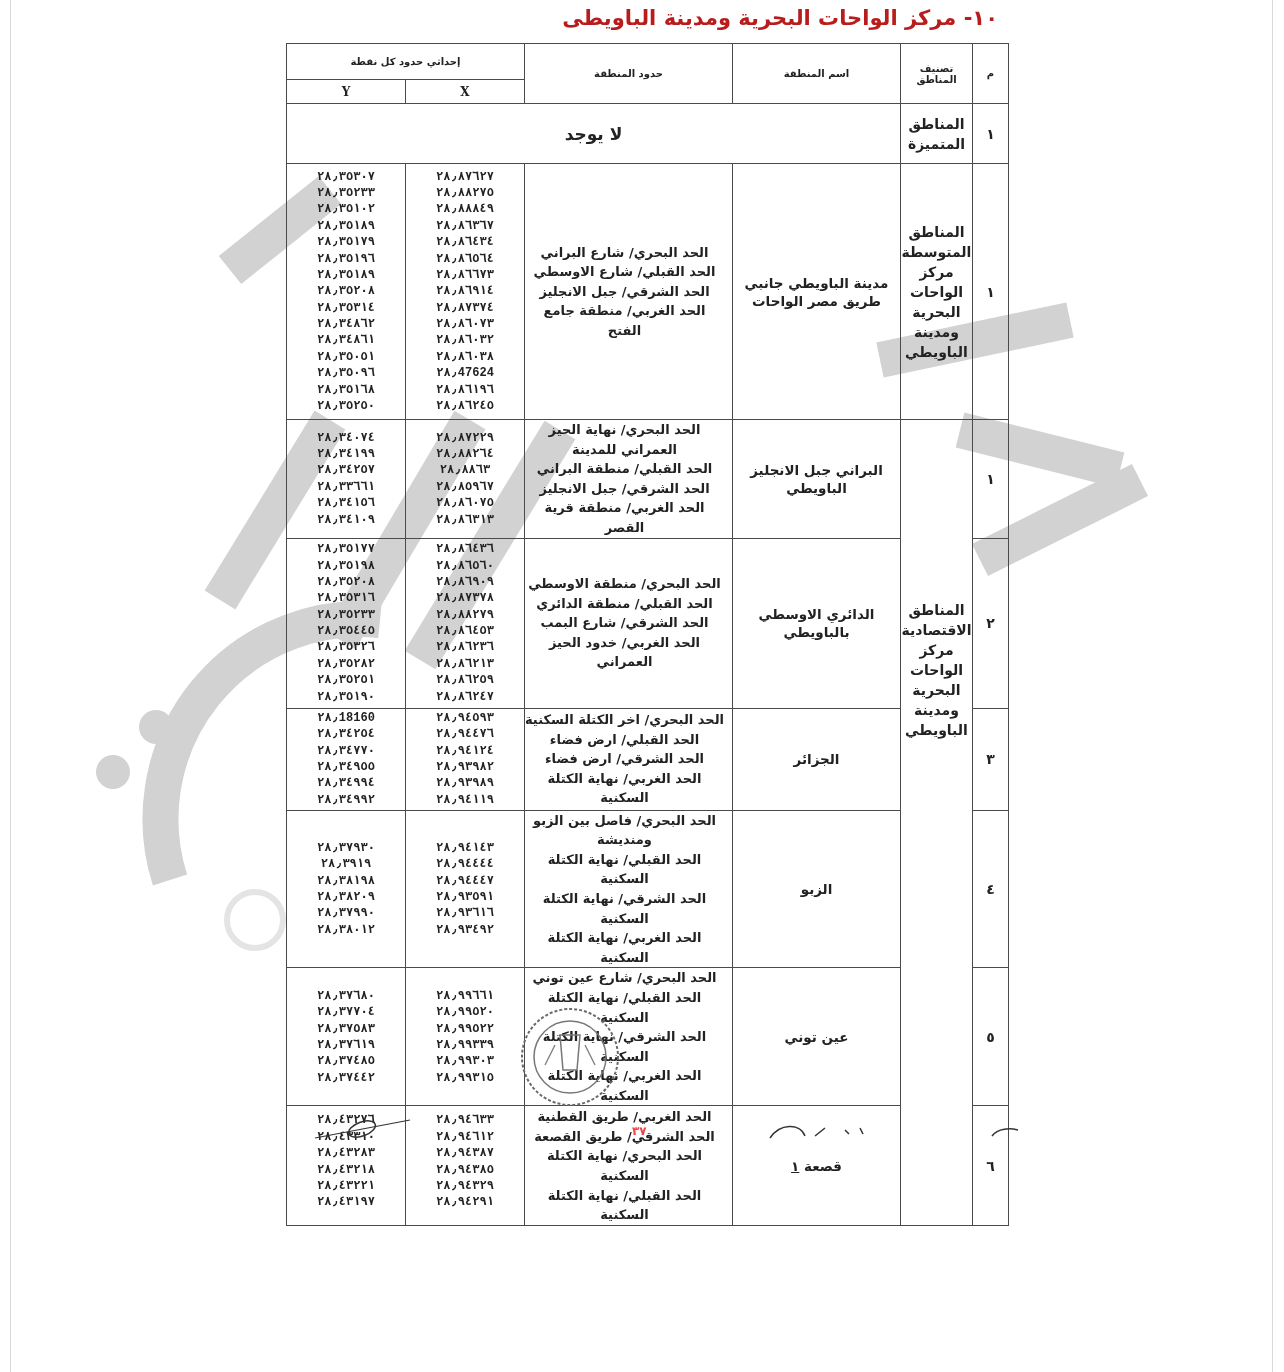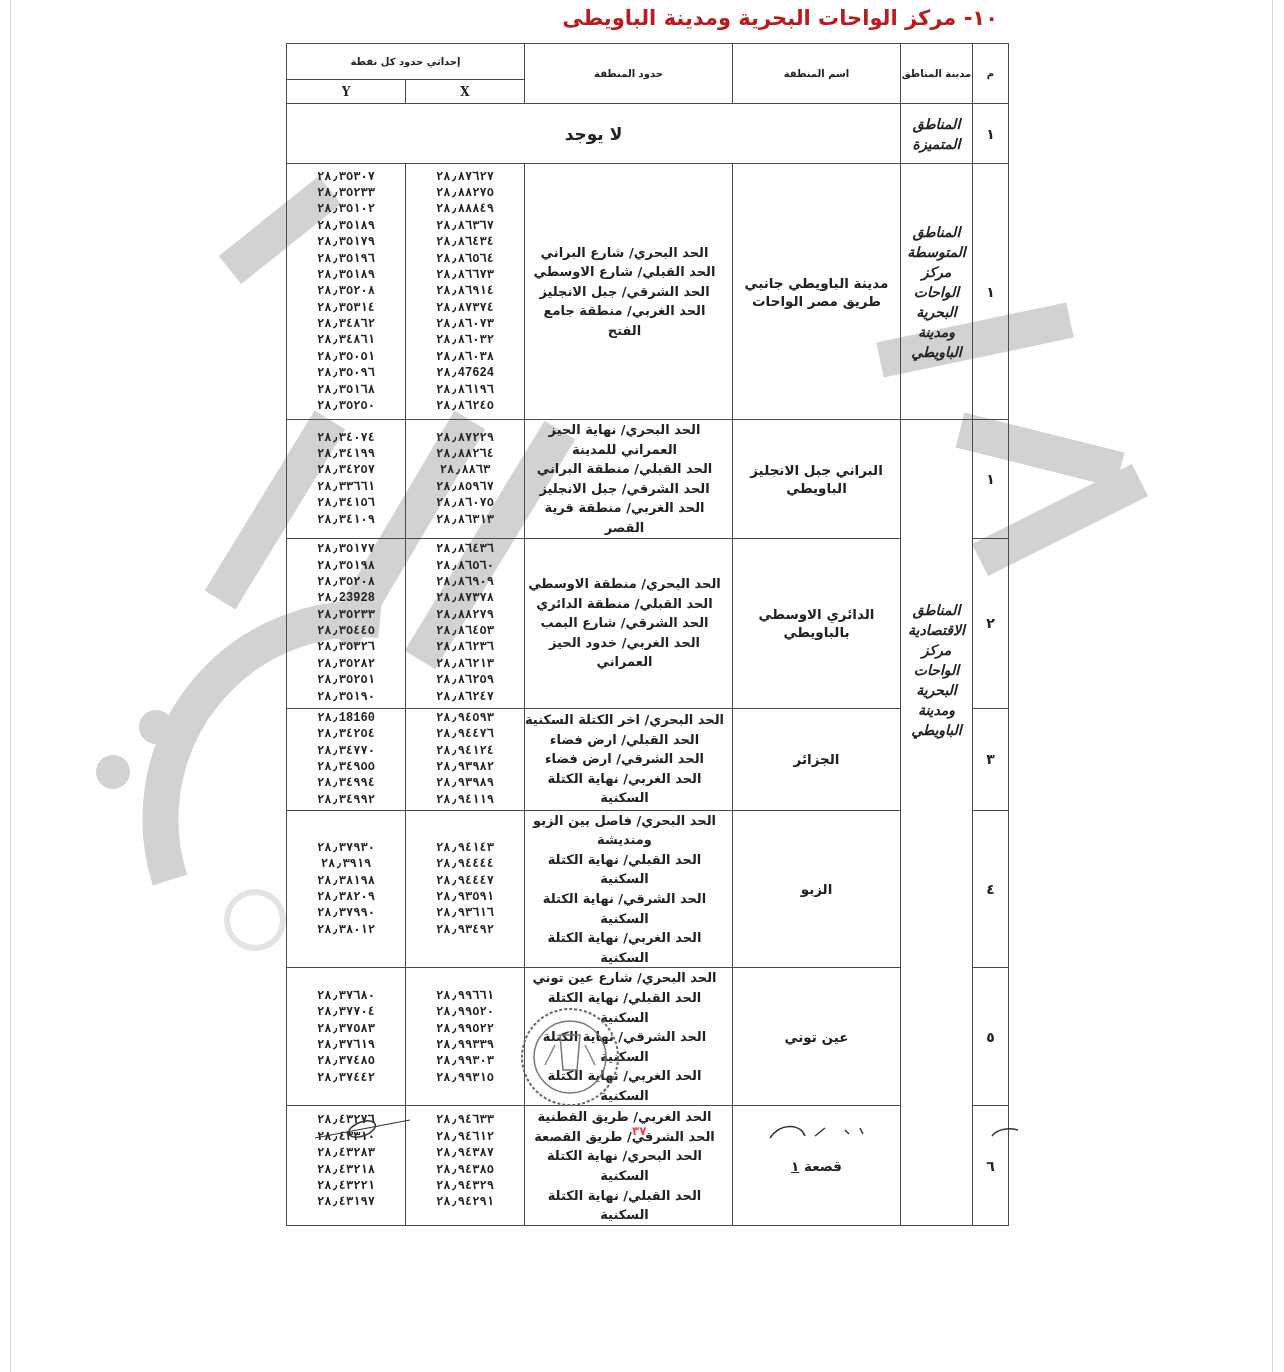--- a/index.html
+++ b/index.html
@@ -17,21 +17,21 @@
   table.doc {
     position: absolute; left: 286px; top: 43px; width: 722px; border-collapse: collapse; direction: rtl;
     table-layout: fixed;
   }
   table.doc td, table.doc th {
     border: 1.5px solid #4a4a4a; padding: 0; vertical-align: middle; text-align: center;
     font-weight: bold; color: #222;
   }
   th { font-size: 10px; }
   .num { font-size: 14px; }
-  .cls { font-size: 14px; line-height: 20px; font-style: italic; }
+  .cls { font-size: 14px; line-height: 20px; }
   .name { font-size: 13.5px; line-height: 18px; margin-left: 26px; }
   .bounds { font-size: 13px; line-height: 19.6px; text-align: left; padding-right: 8px !important; }
   .coords { font-size: 12px; line-height: 16.4px; font-family: Liberation Mono, monospace; letter-spacing: 0.5px; color: #333; }
   .coords div { height: 16.4px; }
   .none { font-size: 17px; }
   .u { text-decoration: underline; }
   .stamp { position: absolute; left: 515px; top: 995px; width: 110px; height: 140px; pointer-events: none; }
   .sig { position: absolute; pointer-events: none; }
 </style>
 </head>
@@ -63,21 +63,21 @@
     <col style="width:36px">
     <col style="width:72px">
     <col style="width:168px">
     <col style="width:208px">
     <col style="width:119px">
     <col style="width:119px">
   </colgroup>
   <thead>
     <tr style="height:36px">
       <th rowspan="2">م</th>
-      <th rowspan="2">مدينة المناطق</th>
+      <th rowspan="2">تصنيف المناطق</th>
       <th rowspan="2">اسم المنطقة</th>
       <th rowspan="2">حدود المنطقة</th>
       <th colspan="2">إحداثي حدود كل نقطة</th>
     </tr>
     <tr style="height:24px">
       <th style="font-family:'DejaVu Serif',serif;font-size:12px">X</th>
       <th style="font-family:'DejaVu Serif',serif;font-size:12px">Y</th>
     </tr>
   </thead>
   <tbody>
@@ -182,21 +182,21 @@
         <div>٢٨٫٨٦٤٥٣</div>
         <div>٢٨٫٨٦٢٣٦</div>
         <div>٢٨٫٨٦٢١٣</div>
         <div>٢٨٫٨٦٢٥٩</div>
         <div>٢٨٫٨٦٢٤٧</div>
       </td>
       <td class="coords">
         <div>٢٨٫٣٥١٧٧</div>
         <div>٢٨٫٣٥١٩٨</div>
         <div>٢٨٫٣٥٢٠٨</div>
-        <div>٢٨٫23928</div>
+        <div>٢٨٫٣٥٣١٦</div>
         <div>٢٨٫٣٥٢٣٣</div>
         <div>٢٨٫٣٥٤٤٥</div>
         <div>٢٨٫٣٥٣٢٦</div>
         <div>٢٨٫٣٥٢٨٢</div>
         <div>٢٨٫٣٥٢٥١</div>
         <div>٢٨٫٣٥١٩٠</div>
       </td>
     </tr>
 
     <tr style="height:102px">

